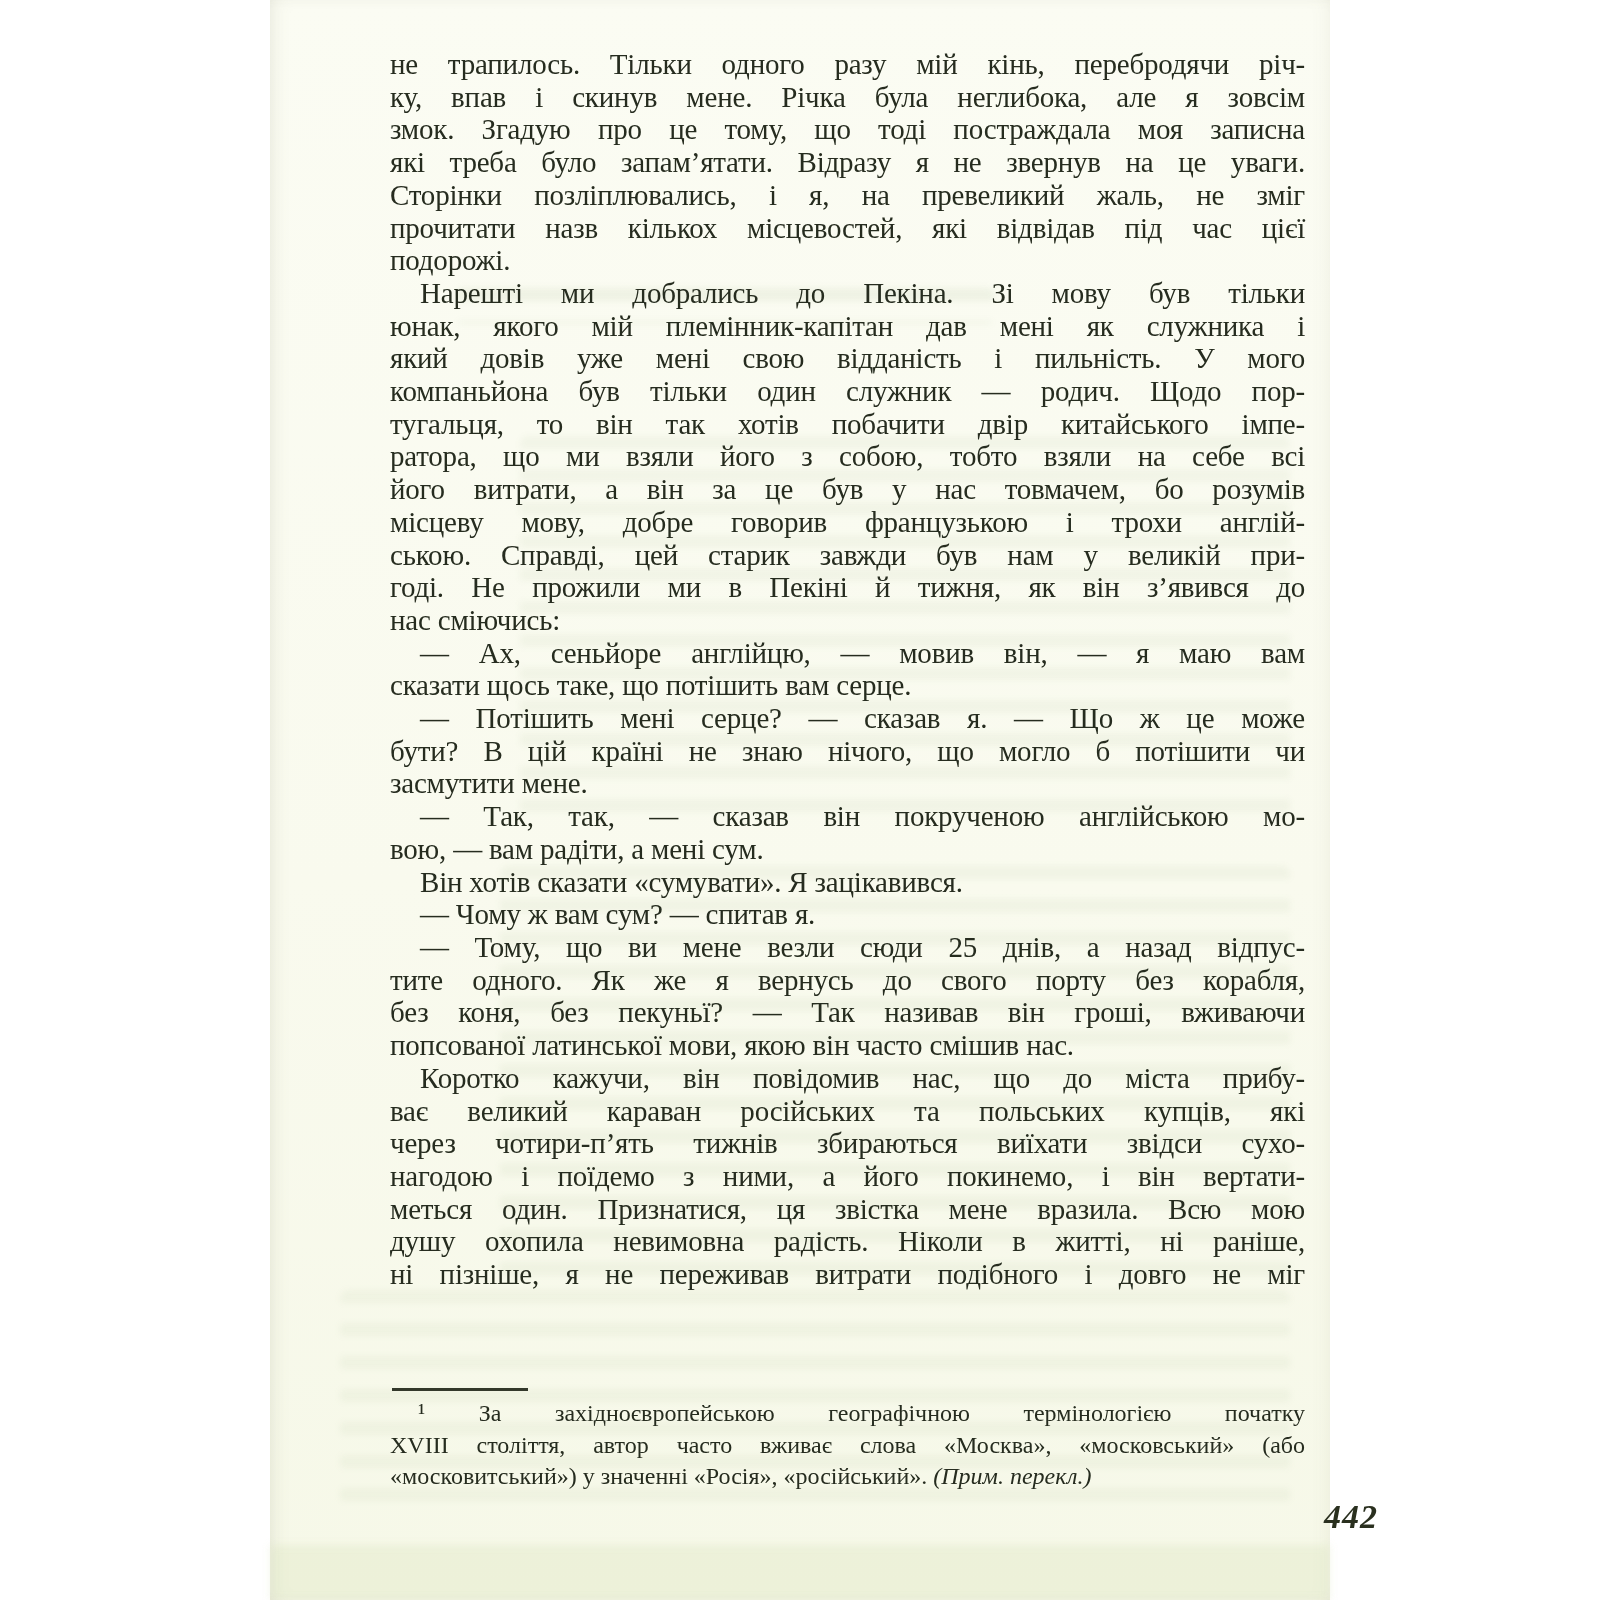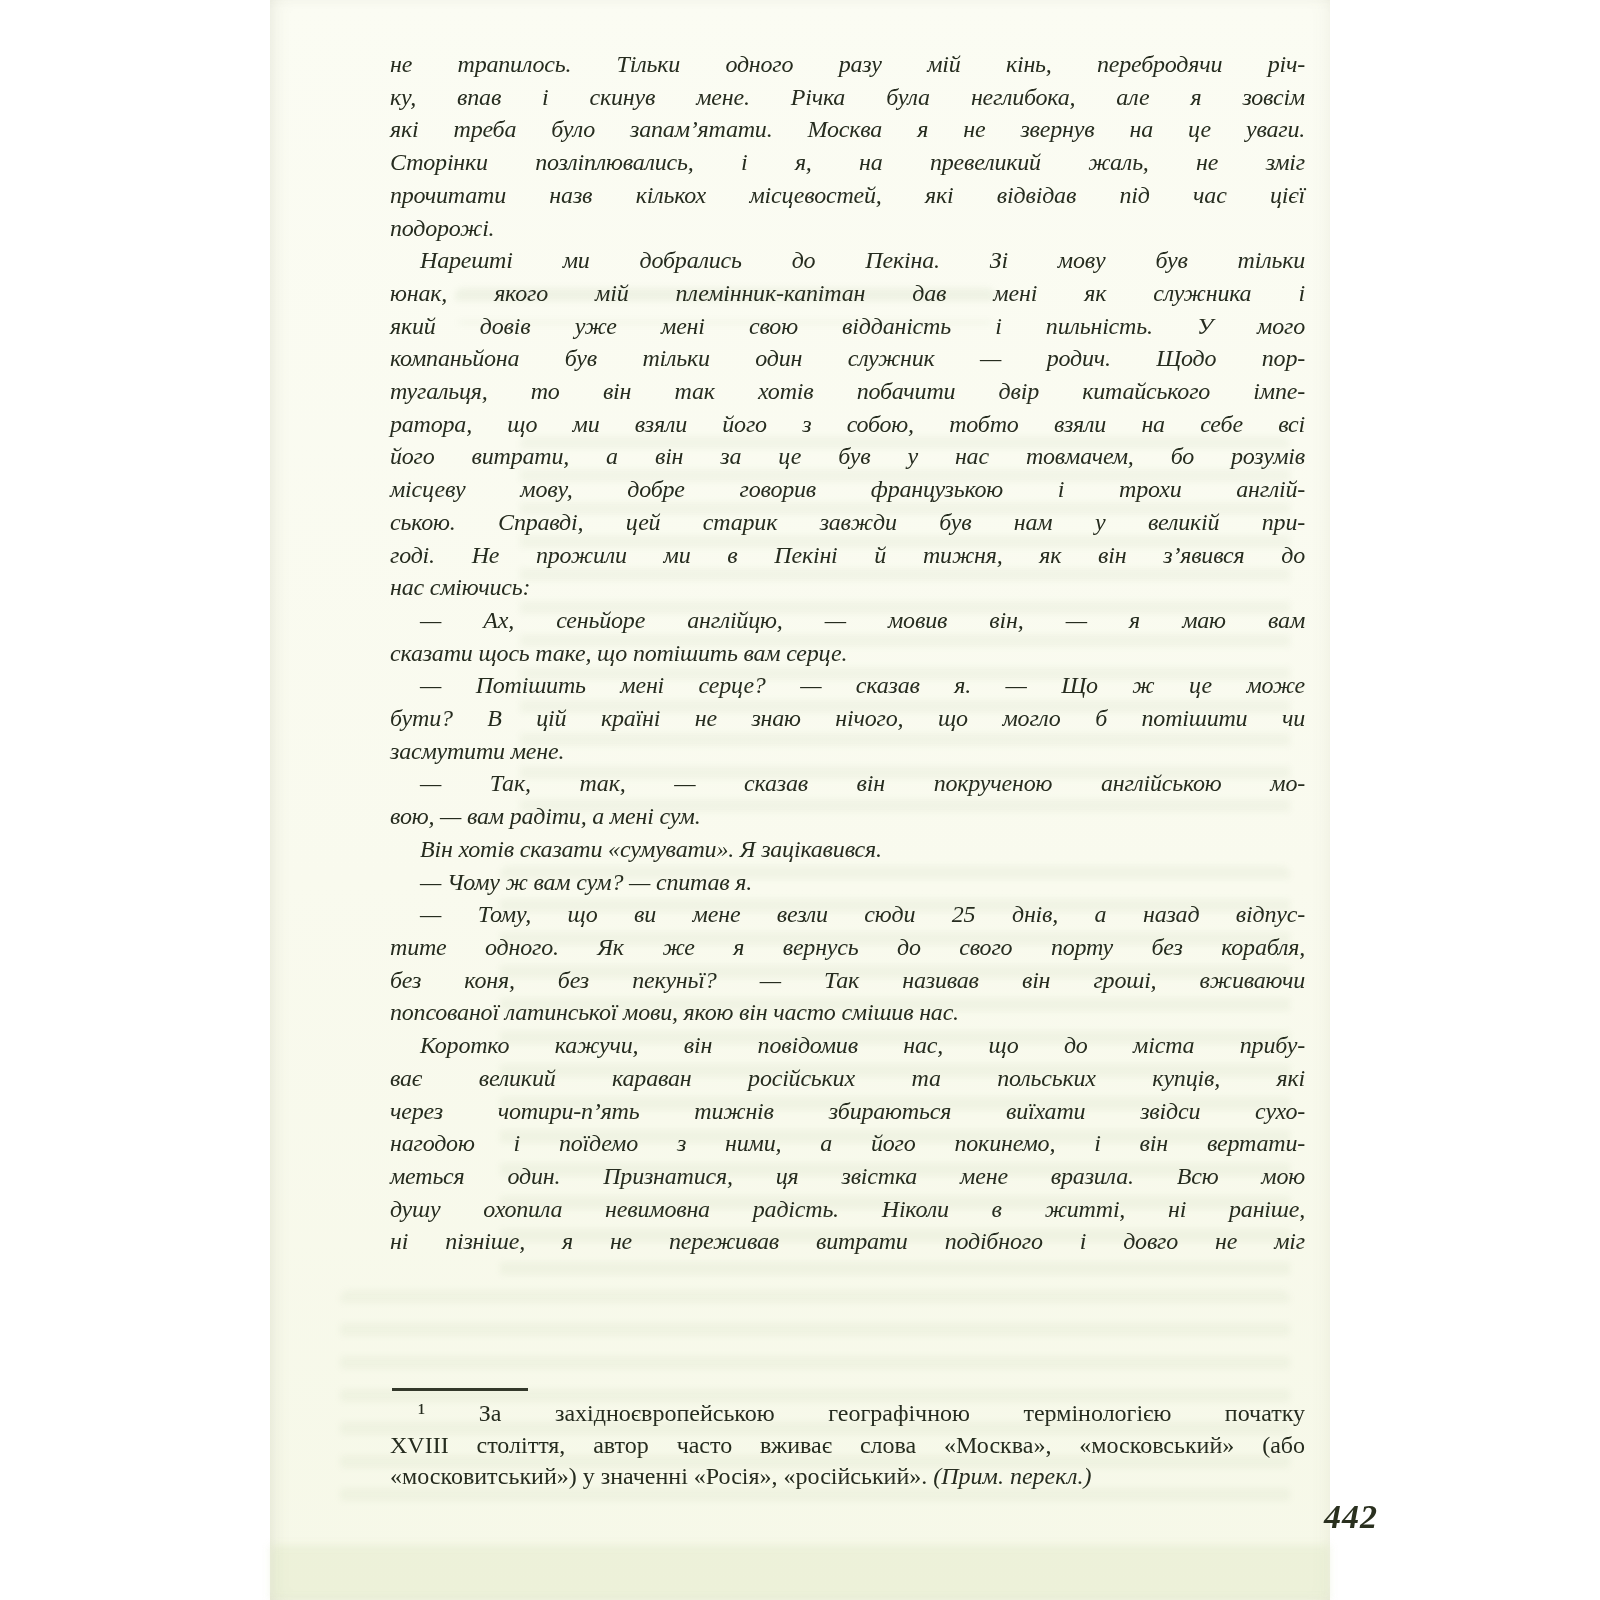--- a/index.html
+++ b/index.html
@@ -49,28 +49,27 @@
   }
   
   .textblock {
     position: absolute;
     left: 120px;            
     top: 48px;
     width: 915px;
     color: #262c1f;
   }
   .line {
-    font-size: 24px;
+    font-size: 29px;
     line-height: 32.7px;
     letter-spacing: -0.2px;
     text-align: justify;
     text-align-last: justify;
     text-justify: inter-word;
     white-space: nowrap;
-    font-style: italic;
   }
   .line.indent { text-indent: 30px; }
   .line.endline { text-align-last: left; white-space: normal; }
   
   .footnote-sep {
     position: absolute;
     left: 122px;
     top: 1388px;
     width: 136px;
     border-top: 3px solid #33382a;
@@ -115,21 +114,22 @@
 
     <div class="ghost g1"></div>
     <div class="ghost g2"></div>
     <div class="ghost g3"></div>
     <div class="ghost g4"></div>
     <div class="ghost g5"></div>
 
     <main class="textblock">
         <div class="line">не трапилось. Тільки одного разу мій кінь, перебродячи річ-</div>
         <div class="line">ку, впав і скинув мене. Річка була неглибока, але я зовсім</div>
-        <div class="line">які треба було запам’ятати. Москва я не звернув на це уваги.</div>
+        <div class="line">змок. Згадую про це тому, що тоді постраждала моя записна</div>
+        <div class="line">які треба було запам’ятати. Відразу я не звернув на це уваги.</div>
         <div class="line">Сторінки позліплювались, і я, на превеликий жаль, не зміг</div>
         <div class="line">прочитати назв кількох місцевостей, які відвідав під час цієї</div>
         <div class="line endline">подорожі.</div>
         <div class="line indent">Нарешті ми добрались до Пекіна. Зі мову був тільки</div>
         <div class="line">юнак, якого мій племінник-капітан дав мені як служника і</div>
         <div class="line">який довів уже мені свою відданість і пильність. У мого</div>
         <div class="line">компаньйона був тільки один служник — родич. Щодо пор-</div>
         <div class="line">тугальця, то він так хотів побачити двір китайського імпе-</div>
         <div class="line">ратора, що ми взяли його з собою, тобто взяли на себе всі</div>
         <div class="line">його витрати, а він за це був у нас товмачем, бо розумів</div>

